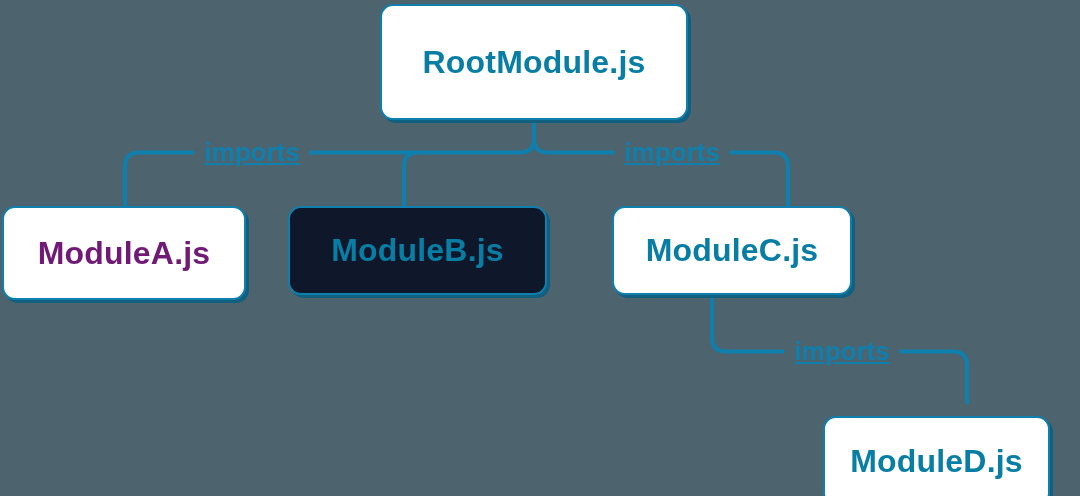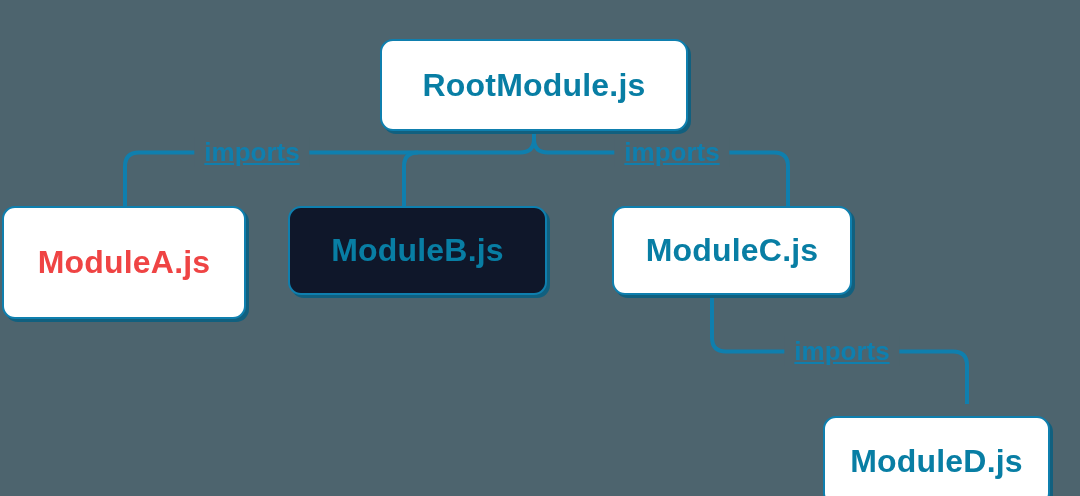--- a/index.html
+++ b/index.html
@@ -55,24 +55,24 @@
 </head>
 <body>
 
 <div class="canvas" style="width: 1080px; height: 496px; background: rgb(77, 100, 110);">
   <svg class="edge-layer" xmlns="http://www.w3.org/2000/svg" viewBox="0 0 1080 496">
       <path d="M534,92 L534,139 Q534,152.5 520,152.5 L139,152.5 Q125,152.5 125,166.5 L125,208" stroke="#0f7fae"></path>
       <path d="M418,152.5 Q404,152.5 404,166.5 L404,208" stroke="#0f7fae"></path>
       <path d="M534,92 L534,139 Q534,152.5 548,152.5 L774,152.5 Q788,152.5 788,166.5 L788,208" stroke="#0f7fae"></path>
       <path d="M712,294 L712,337.5 Q712,351.5 726,351.5 L953,351.5 Q967,351.5 967,365.5 L967,404" stroke="#0f7fae"></path>
     </svg>
-<div class="node" style="left: 380px; top: 4px; width: 308px; height: 92px; border: 2.5px solid rgb(15, 127, 174); background: rgb(255, 255, 255); color: rgb(8, 126, 164); box-shadow: rgb(17, 96, 127) 3px 3px 0px 0px; margin-top: 35px;">
+<div class="node" style="left: 380px; top: 4px; width: 308px; height: 116px; border: 2.5px solid rgb(15, 127, 174); background: rgb(255, 255, 255); color: rgb(8, 126, 164); box-shadow: rgb(17, 96, 127) 3px 3px 0px 0px;">
       <span>RootModule.js</span>
     </div>
-    <div class="node" style="left: 2px; top: 206px; width: 244px; height: 113px; border: 2.5px solid rgb(15, 127, 174); background: rgb(255, 255, 255); color: #ef4444; box-shadow: rgb(17, 96, 127) 3px 3px 0px 0px;">
+    <div class="node" style="left: 2px; top: 206px; width: 244px; height: 94px; border: 2.5px solid rgb(15, 127, 174); background: rgb(255, 255, 255); color: #701a75; box-shadow: rgb(17, 96, 127) 3px 3px 0px 0px;">
       <span>ModuleA.js</span>
     </div>
     <div class="node" style="left: 288px; top: 206px; width: 259px; height: 89px; border: 2.5px solid rgb(15, 127, 174); background: #0f172a; color: rgb(8, 126, 164); box-shadow: rgb(17, 96, 127) 3px 3px 0px 0px;">
       <span>ModuleB.js</span>
     </div>
     <div class="node" style="left: 612px; top: 206px; width: 240px; height: 89px; border: 2.5px solid rgb(15, 127, 174); background: rgb(255, 255, 255); color: rgb(8, 126, 164); box-shadow: rgb(17, 96, 127) 3px 3px 0px 0px;">
       <span>ModuleC.js</span>
     </div>
     <div class="node" style="left: 823px; top: 416px; width: 227px; height: 90px; border: 2.5px solid rgb(15, 127, 174); background: rgb(255, 255, 255); color: rgb(8, 126, 164); box-shadow: rgb(17, 96, 127) 3px 3px 0px 0px;">
       <span>ModuleD.js</span>

